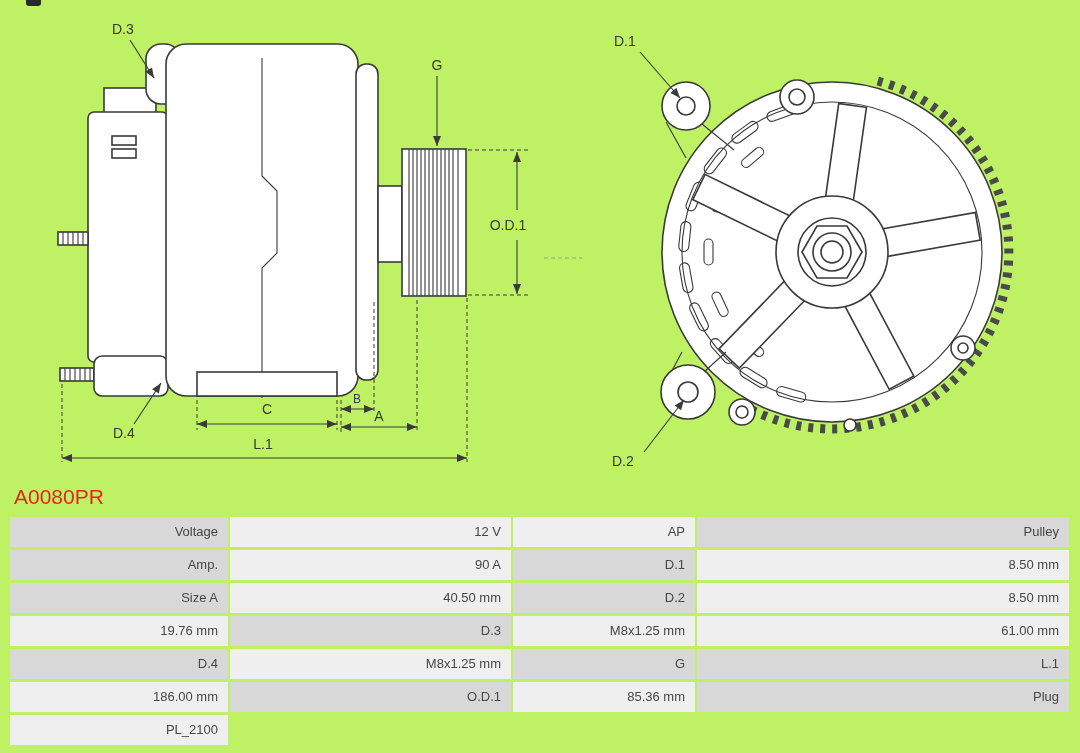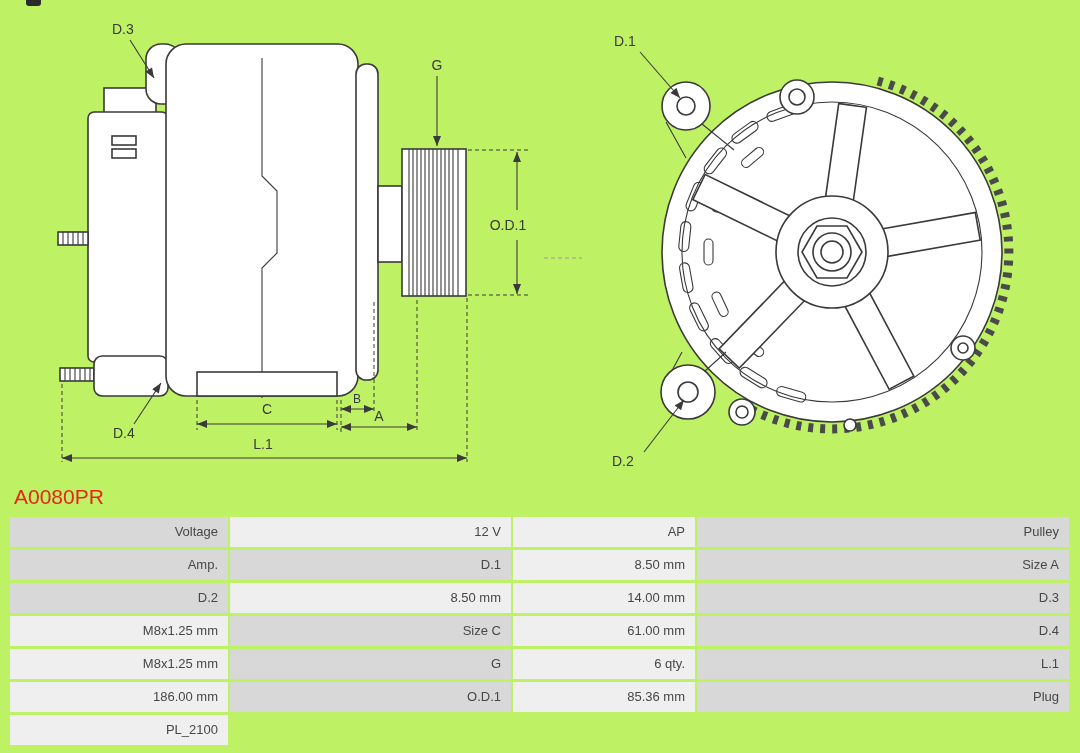--- a/index.html
+++ b/index.html
@@ -215,38 +215,38 @@
 
   <div class="part-number">A0080PR</div>
 
   <div class="spec-table">
     <div class="cell lab">Voltage</div>
     <div class="cell val">12 V</div>
     <div class="cell val">AP</div>
     <div class="cell lab">Pulley</div>
 
     <div class="cell lab">Amp.</div>
+    <div class="cell val">90 A</div>
     <div class="cell lab">D.1</div>
     <div class="cell val">8.50 mm</div>
 
     <div class="cell lab">Size A</div>
+    <div class="cell val">40.50 mm</div>
     <div class="cell lab">D.2</div>
     <div class="cell val">8.50 mm</div>
 
-    <div class="cell val">14.00 mm</div>
+    <div class="cell val">19.76 mm</div>
     <div class="cell lab">D.3</div>
     <div class="cell val">M8x1.25 mm</div>
 
-    <div class="cell lab">Size C</div>
     <div class="cell val">61.00 mm</div>
     <div class="cell lab">D.4</div>
     <div class="cell val">M8x1.25 mm</div>
 
     <div class="cell lab">G</div>
-    <div class="cell val">6 qty.</div>
     <div class="cell lab">L.1</div>
     <div class="cell val">186.00 mm</div>
 
     <div class="cell lab">O.D.1</div>
     <div class="cell val">85.36 mm</div>
     <div class="cell lab">Plug</div>
     <div class="cell val">PL_2100</div>
   </div>
 
 </div>

